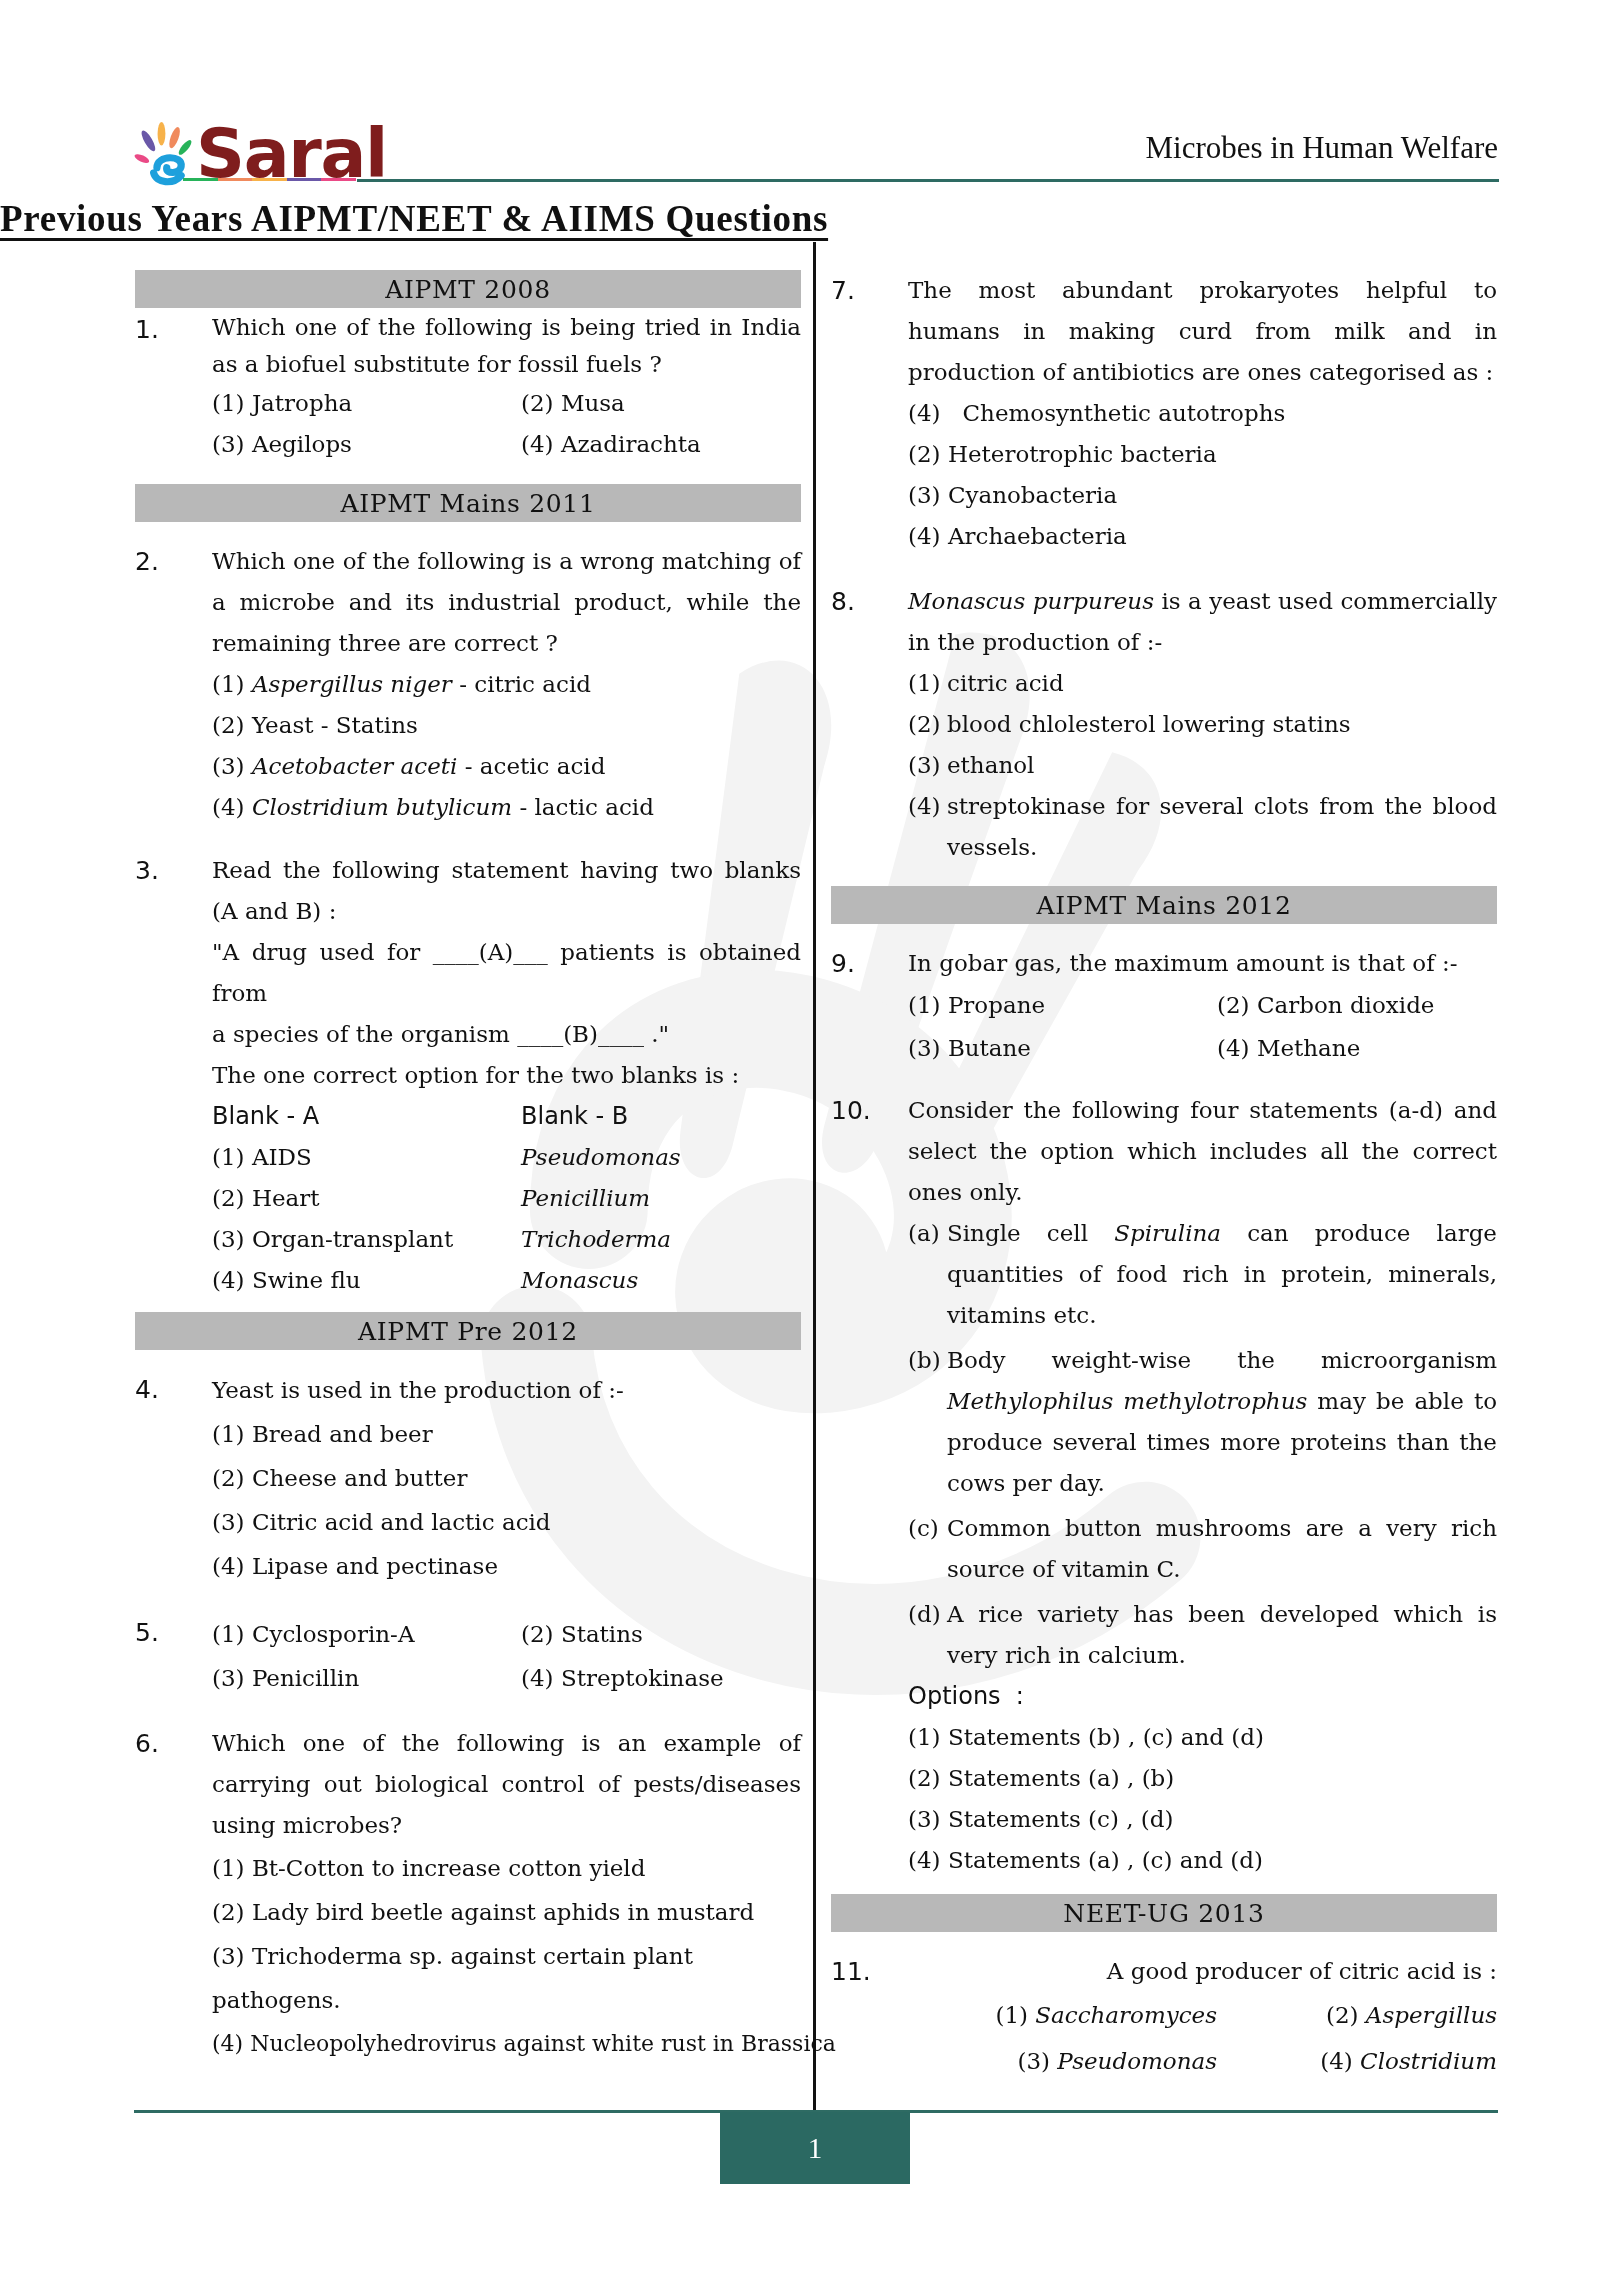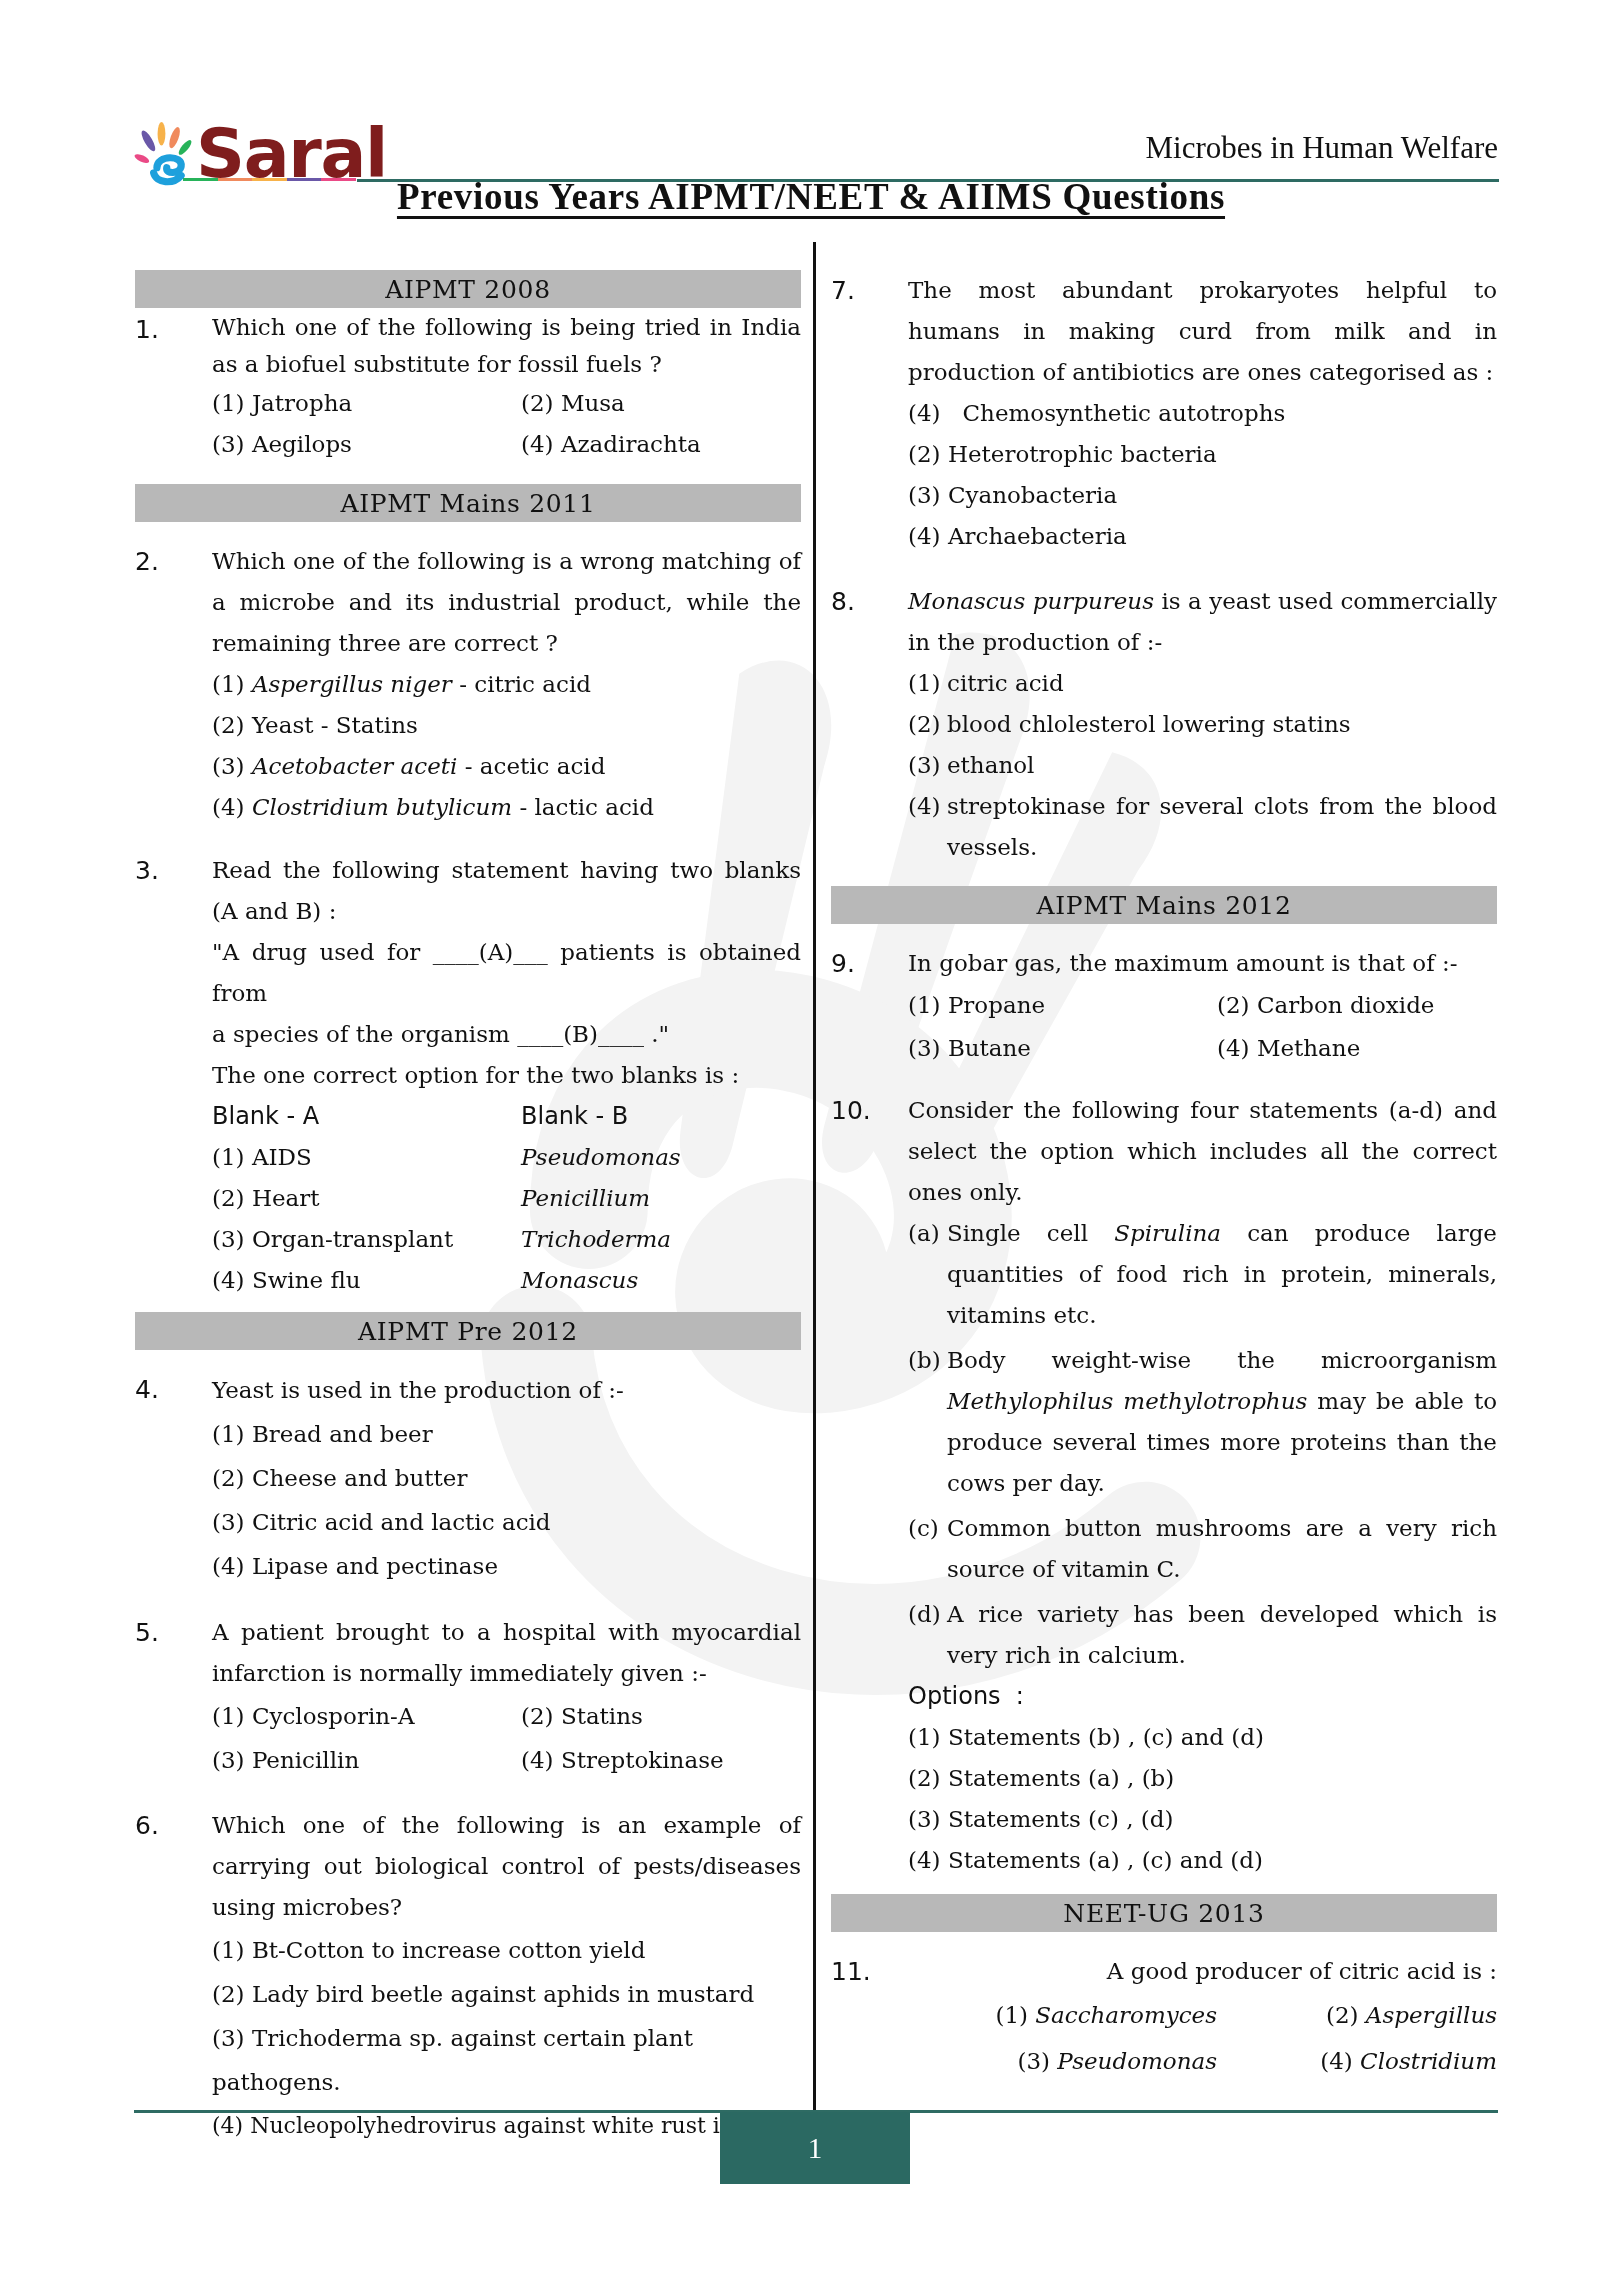--- a/index.html
+++ b/index.html
@@ -7,21 +7,21 @@
          font-family: "DejaVu Serif", serif; color: #111; }
   .watermark { position: absolute; left: 458px; top: 556px; width: 785px; height: 1243px; pointer-events: none; }
   .logo { position: absolute; left: 134px; top: 118px; height: 72px; width: 236px; }
   .logo-text { position: absolute; left: 62px; top: -3.9px; font-family: "DejaVu Sans", sans-serif;
                font-size: 68px; font-weight: bold; color: #7f1d1d; letter-spacing: -1.3px; }
   .logo-bar { position: absolute; left: 183px; top: 178px; height: 3.3px; width: 173px; display: flex; }
   .logo-bar span { flex: 1; height: 3.3px; }
   .header-line { position: absolute; left: 357px; top: 179px; width: 1142px; height: 2.6px; background: #2e6b63; }
   .chapter { position: absolute; right: 124px; top: 130px; font-family: "Liberation Serif", serif;
              font-size: 31px; color: #111; }
-  .title { position: absolute; left: 0; right: 0; top: 175px; text-align: center;
+  .title { position: absolute; left: 0; right: 0; top: 197px; 
            font-family: "Liberation Serif", serif; font-weight: bold; font-size: 37px;
            text-decoration: underline; text-decoration-thickness: 3.3px; text-underline-offset: 6.5px; letter-spacing: 0.7px; }
   .divider { position: absolute; left: 813px; top: 242px; width: 2.6px; height: 1871px; background: #111; }
   .col { position: absolute; top: 270px; width: 666px; }
   .col.left { left: 135px; }
   .col.right { left: 831px; }
   .sec { background: #b8b8b8; text-align: center; font-family: "DejaVu Serif", serif;
          font-size: 25px; height: 38px; line-height: 39px; margin: 0; letter-spacing: 0.7px; }
   .q { position: relative; padding-left: 77px; font-size: 23px; line-height: 41px; }
   .qn { position: absolute; left: 0; top: 0; font-family: "DejaVu Sans", sans-serif; font-size: 25px; }
@@ -119,21 +119,20 @@
     <span class="qn">4.</span>
     <div>Yeast is used in the production of :-</div>
     <div>(1) Bread and beer</div>
     <div>(2) Cheese and butter</div>
     <div>(3) Citric acid and lactic acid</div>
     <div>(4) Lipase and pectinase</div>
   </div>
 
   <div class="q" style="margin-top:23.6px;">
     <span class="qn">5.</span>
-    <div class="stem">A patient brought to a hospital with myocardial infarction is normally immediately given :-</div>
     <div class="grid2" style="line-height:44px;">
       <div>(1) Cyclosporin-A</div>
       <div>(2) Statins</div>
       <div>(3) Penicillin</div>
       <div>(4) Streptokinase</div>
     </div>
   </div>
 
   <div class="q" style="margin-top:23.6px;">
     <span class="qn">6.</span>

